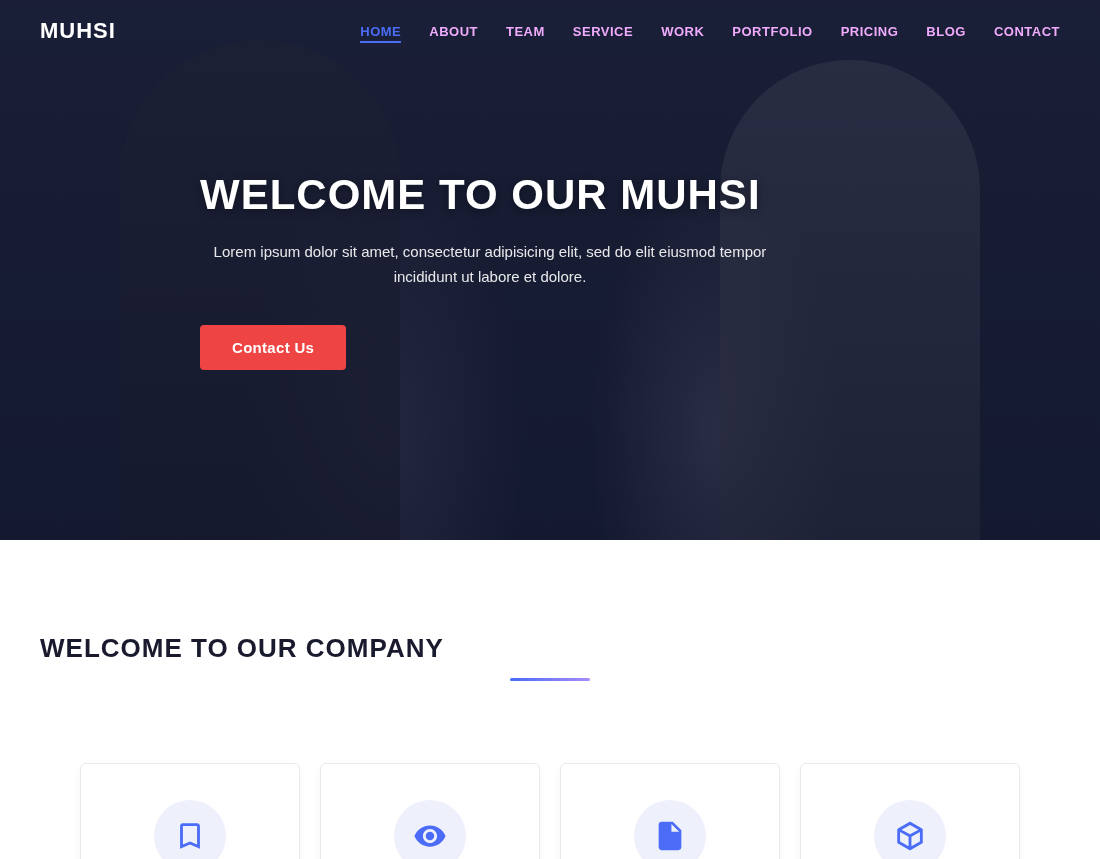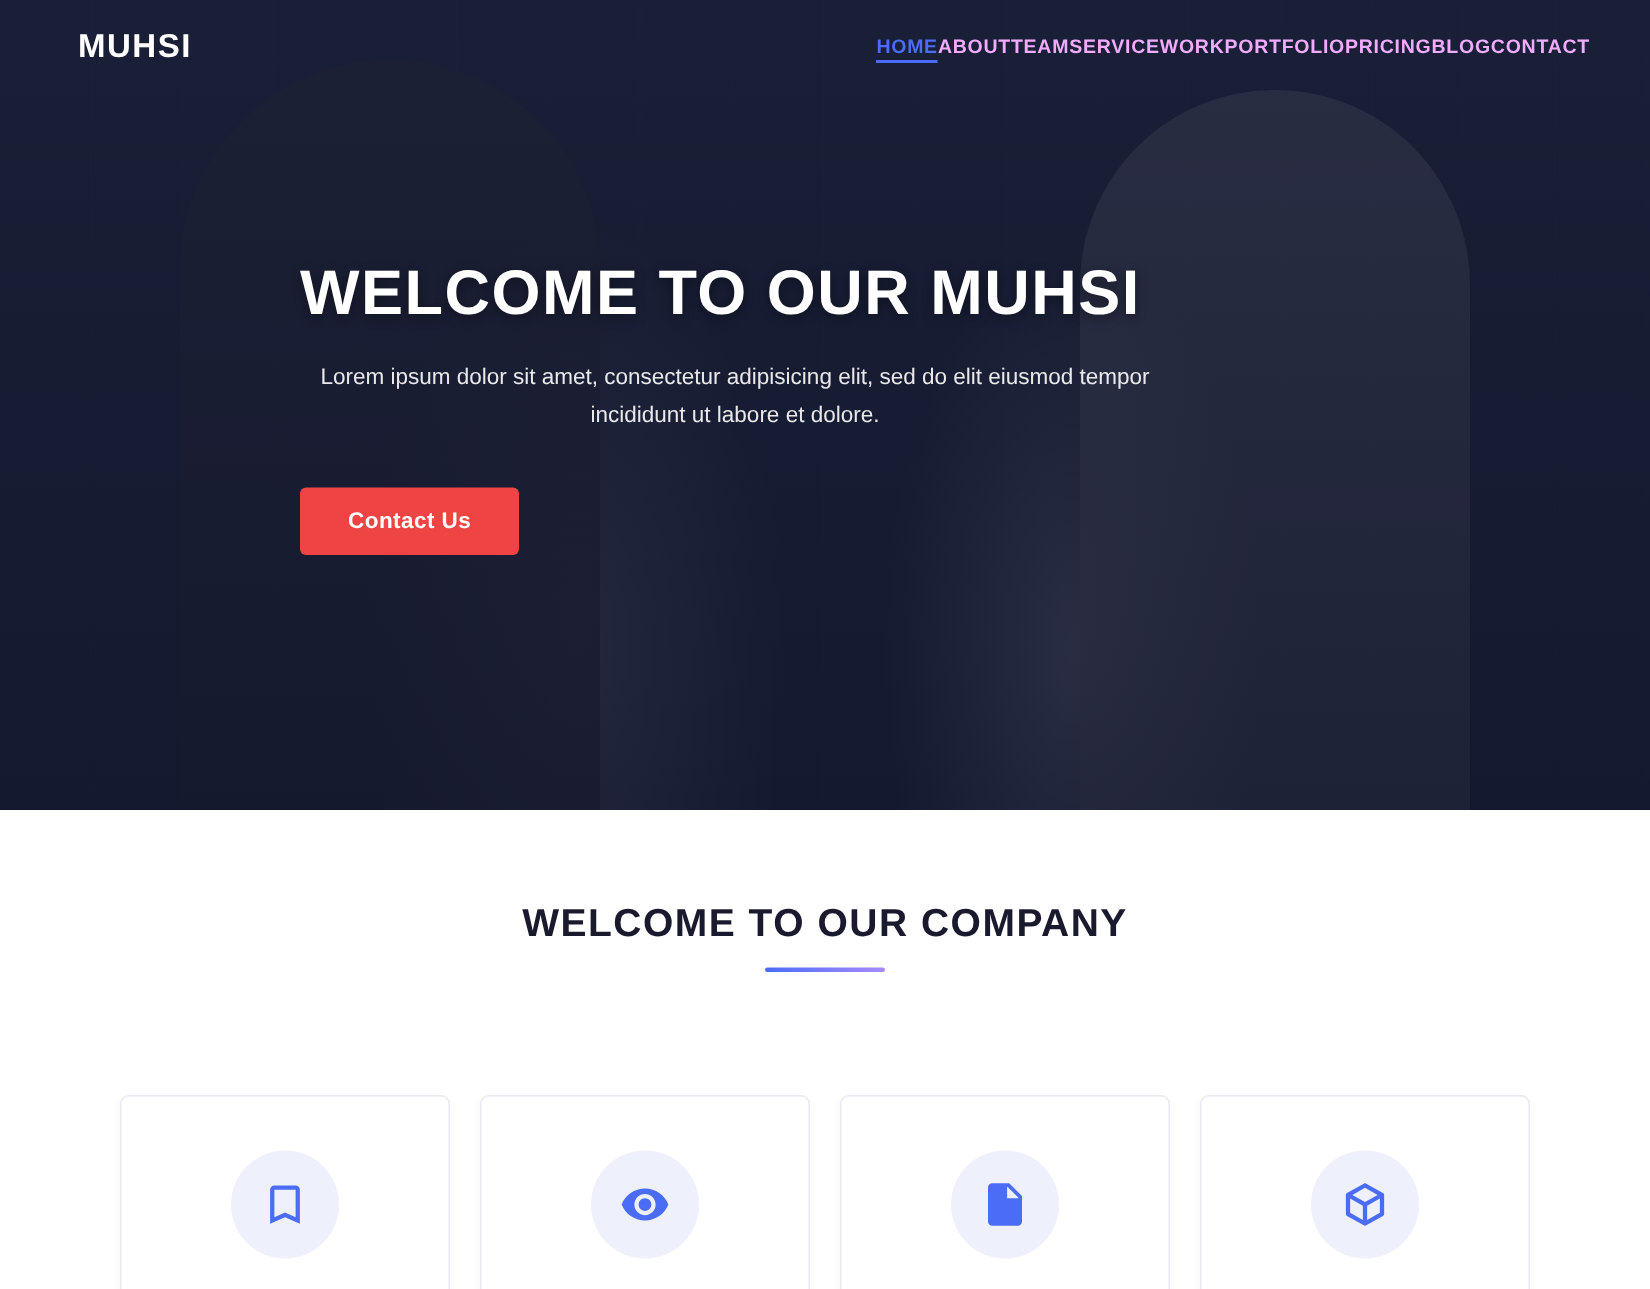--- a/index.html
+++ b/index.html
@@ -1,35 +1,36 @@
 <!DOCTYPE html>
 <html><head>
   <meta charset="utf-8">
   <style>
     * { margin: 0; padding: 0; box-sizing: border-box; }
     body { font-family: 'Segoe UI', Arial, sans-serif; background: #fff; overflow-x: hidden; }
 
     
     .navbar {
       position: absolute;
-      top: 0; left: 12px; right: 0;
+      top: 0; left: 0; right: 0;
       z-index: 10;
       display: flex;
       align-items: center;
       justify-content: space-between;
       padding: 18px 40px;
     }
     .navbar-logo {
       color: #fff;
       font-weight: 800;
       font-size: 22px;
       letter-spacing: 1px;
     }
     .navbar-links {
       display: flex;
+      gap: 28px;
       list-style: none;
     }
     .navbar-links li a {
       color: #f0abfc;
       text-decoration: none;
       font-size: 13px;
       font-weight: 600;
       letter-spacing: 0.5px;
       text-transform: uppercase;
     }
@@ -104,21 +105,21 @@
       font-weight: 600;
       border-radius: 4px;
       cursor: pointer;
       letter-spacing: 0.3px;
     }
 
     
     .welcome-section {
       background: #fff;
       padding: 60px 40px 30px;
-      text-align: center;
+      margin-top: 33px;
     }
     .welcome-title {
       font-size: 26px;
       font-weight: 800;
       letter-spacing: 1px;
       color: #1a1a2e;
       margin-bottom: 14px;
       text-transform: uppercase;
     }
     .welcome-divider {

